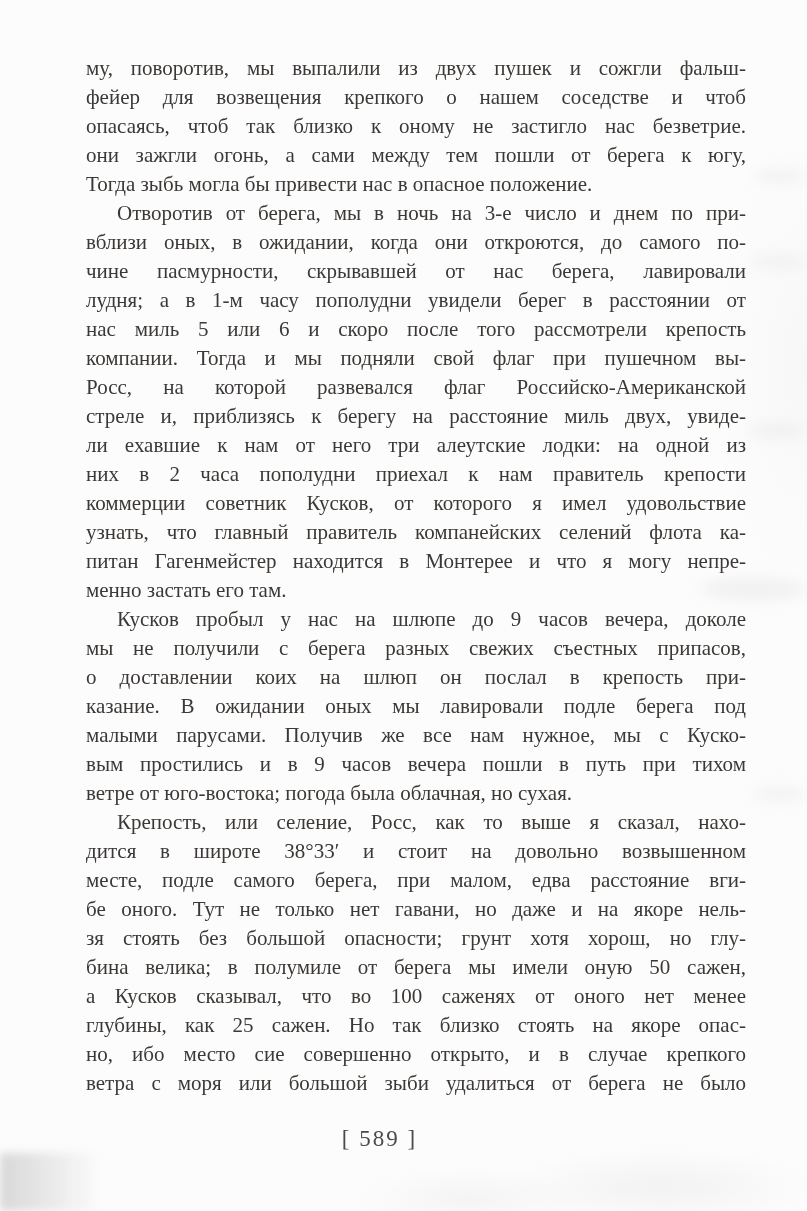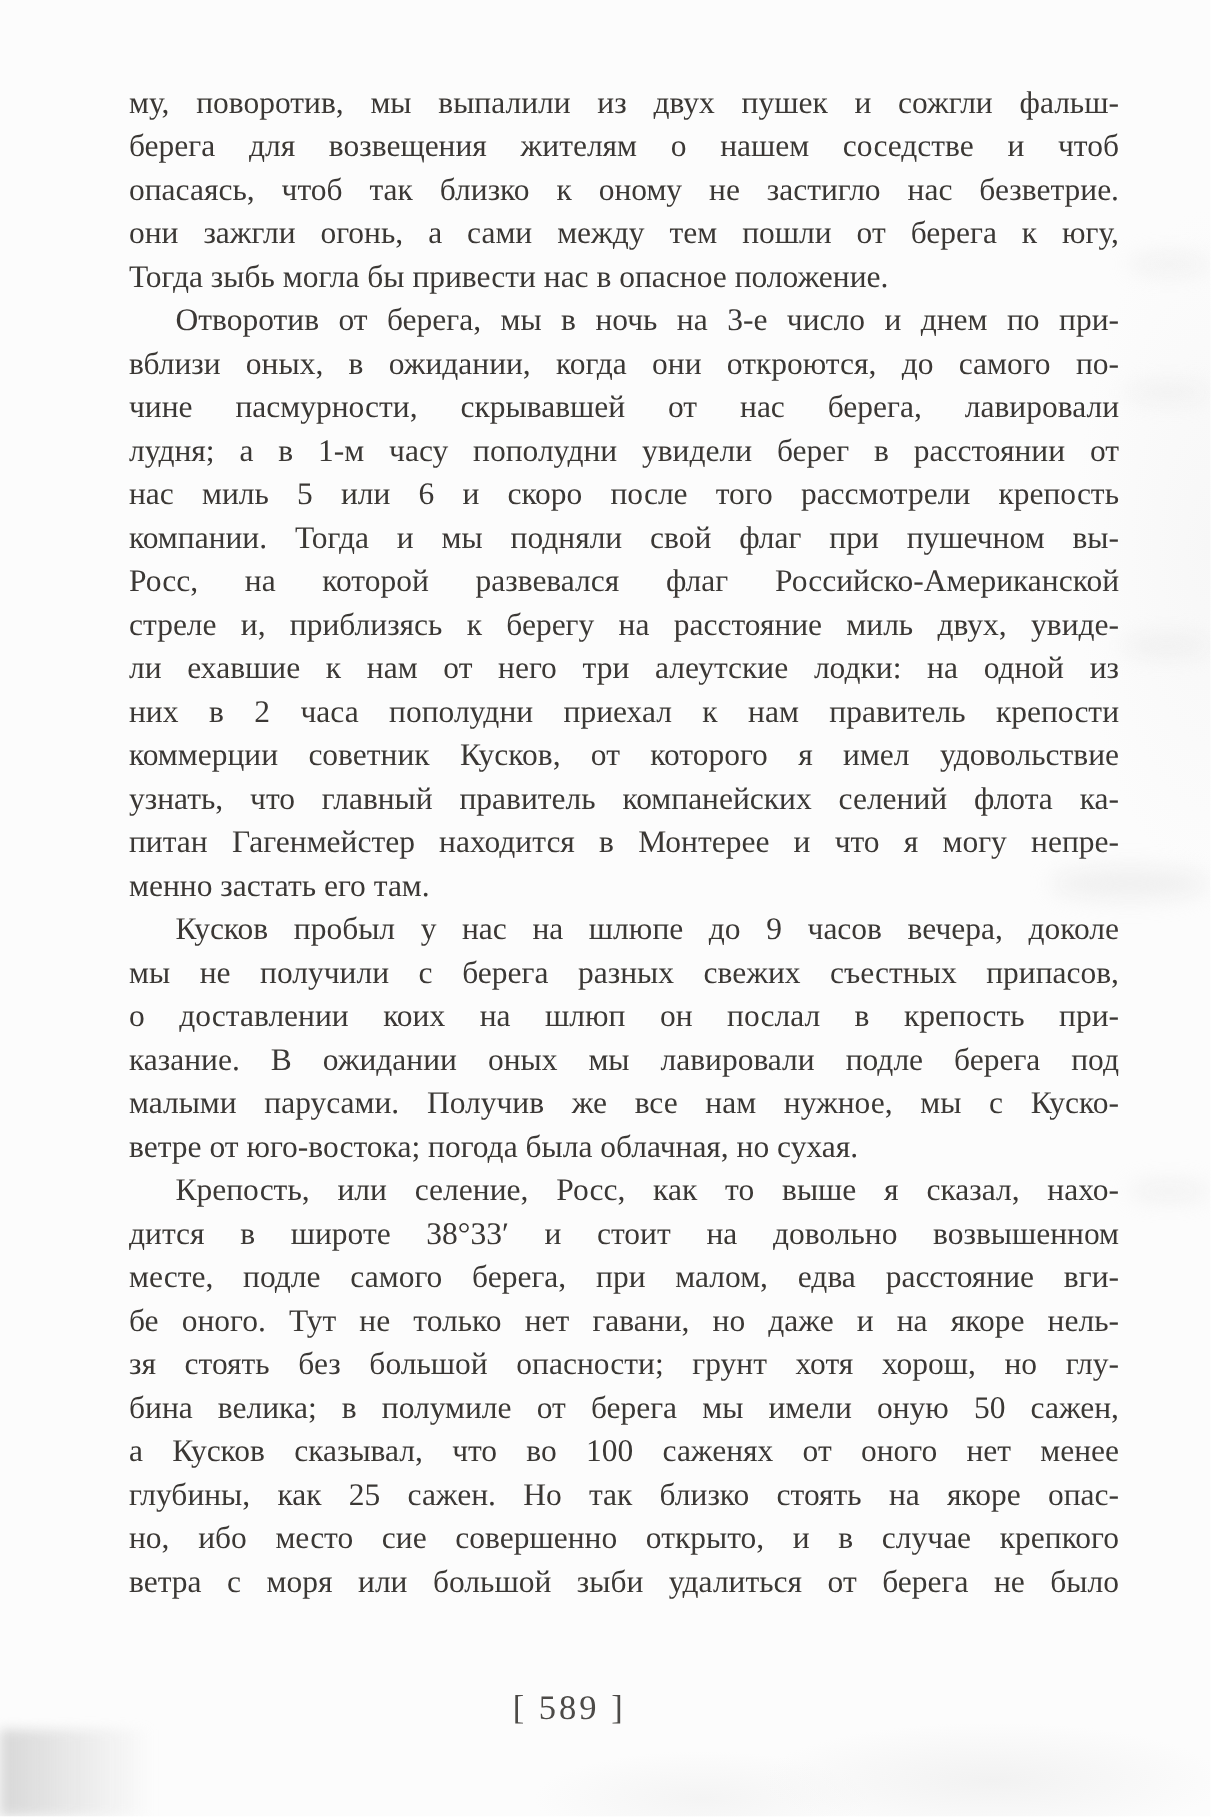--- a/index.html
+++ b/index.html
@@ -67,21 +67,21 @@
   .smudge.s3 { left: 748px; top: 424px; width: 59px; height: 13px; }
   .smudge.s4 { left: 700px; top: 578px; width: 107px; height: 22px; }
   .smudge.s5 { left: 752px; top: 788px; width: 55px; height: 12px; }
 </style>
 </head>
 <body>
 
 <div class="page">
   <div class="text-block" id="text-block">
       <div class="line">му, поворотив, мы выпалили из двух пушек и сожгли фальш-</div>
-      <div class="line">берега для возвещения жителям о нашем соседстве и чтоб</div>
+      <div class="line">фейер для возвещения крепкого о нашем соседстве и чтоб</div>
       <div class="line">опасаясь, чтоб так близко к оному не застигло нас безветрие.</div>
       <div class="line">они зажгли огонь, а сами между тем пошли от берега к югу,</div>
       <div class="line last">Тогда зыбь могла бы привести нас в опасное положение.</div>
       <div class="line indent">Отворотив от берега, мы в ночь на 3-е число и днем по при-</div>
       <div class="line">вблизи оных, в ожидании, когда они откроются, до самого по-</div>
       <div class="line">чине пасмурности, скрывавшей от нас берега, лавировали</div>
       <div class="line">лудня; а в 1-м часу пополудни увидели берег в расстоянии от</div>
       <div class="line">нас миль 5 или 6 и скоро после того рассмотрели крепость</div>
       <div class="line">компании. Тогда и мы подняли свой флаг при пушечном вы-</div>
       <div class="line">Росс, на которой развевался флаг Российско-Американской</div>
@@ -90,20 +90,21 @@
       <div class="line">них в 2 часа пополудни приехал к нам правитель крепости</div>
       <div class="line">коммерции советник Кусков, от которого я имел удовольствие</div>
       <div class="line">узнать, что главный правитель компанейских селений флота ка-</div>
       <div class="line">питан Гагенмейстер находится в Монтерее и что я могу непре-</div>
       <div class="line last">менно застать его там.</div>
       <div class="line indent">Кусков пробыл у нас на шлюпе до 9 часов вечера, доколе</div>
       <div class="line">мы не получили с берега разных свежих съестных припасов,</div>
       <div class="line">о доставлении коих на шлюп он послал в крепость при-</div>
       <div class="line">казание. В ожидании оных мы лавировали подле берега под</div>
       <div class="line">малыми парусами. Получив же все нам нужное, мы с Куско-</div>
+      <div class="line">вым простились и в 9 часов вечера пошли в путь при тихом</div>
       <div class="line last">ветре от юго-востока; погода была облачная, но сухая.</div>
       <div class="line indent">Крепость, или селение, Росс, как то выше я сказал, нахо-</div>
       <div class="line">дится в широте 38°33′ и стоит на довольно возвышенном</div>
       <div class="line">месте, подле самого берега, при малом, едва расстояние вги-</div>
       <div class="line">бе оного. Тут не только нет гавани, но даже и на якоре нель-</div>
       <div class="line">зя стоять без большой опасности; грунт хотя хорош, но глу-</div>
       <div class="line">бина велика; в полумиле от берега мы имели оную 50 сажен,</div>
       <div class="line">а Кусков сказывал, что во 100 саженях от оного нет менее</div>
       <div class="line">глубины, как 25 сажен. Но так близко стоять на якоре опас-</div>
       <div class="line">но, ибо место сие совершенно открыто, и в случае крепкого</div>

